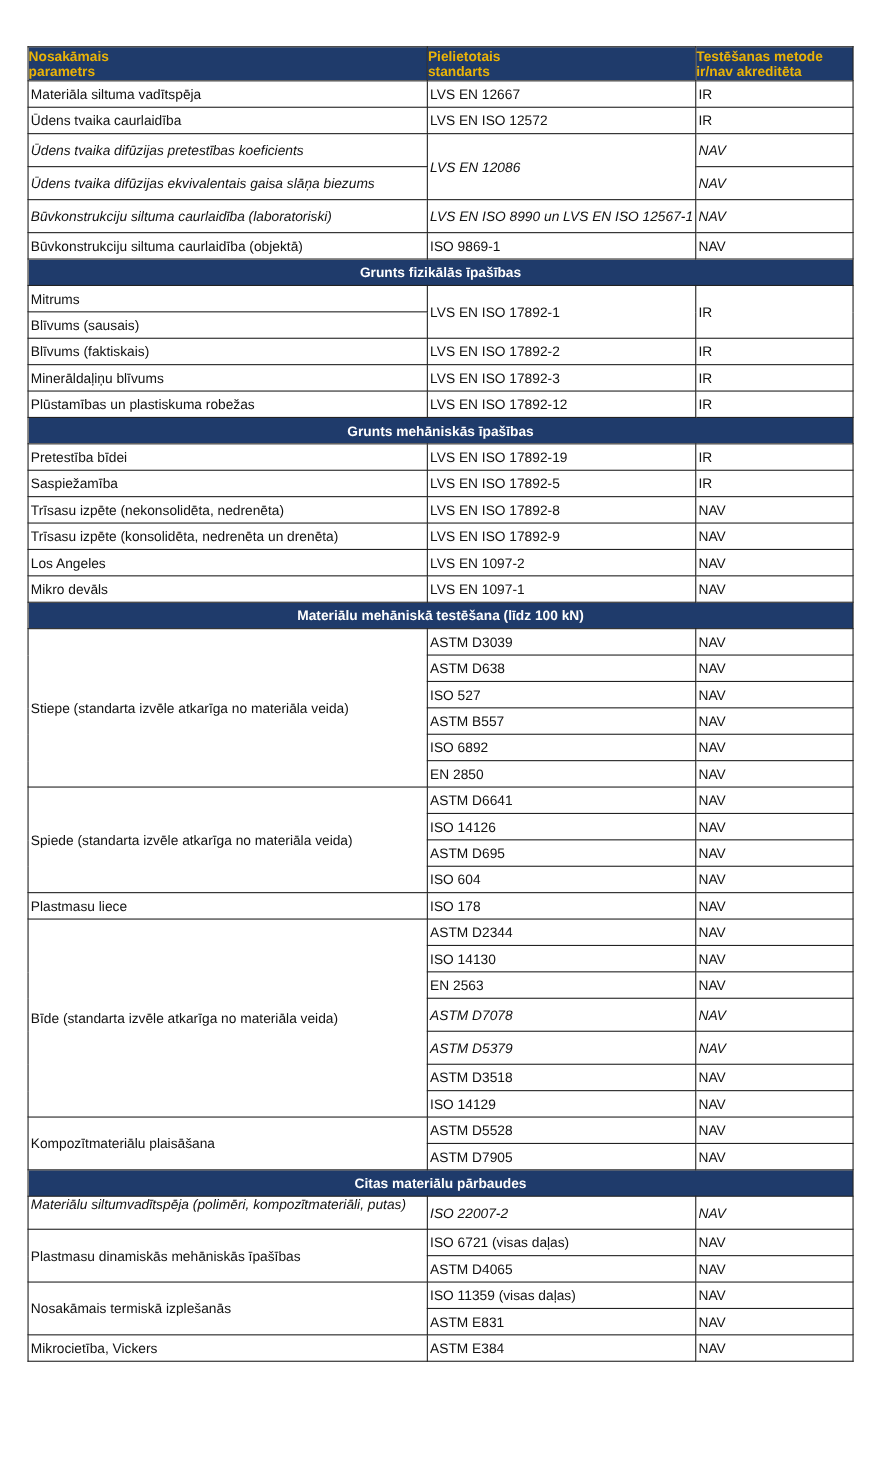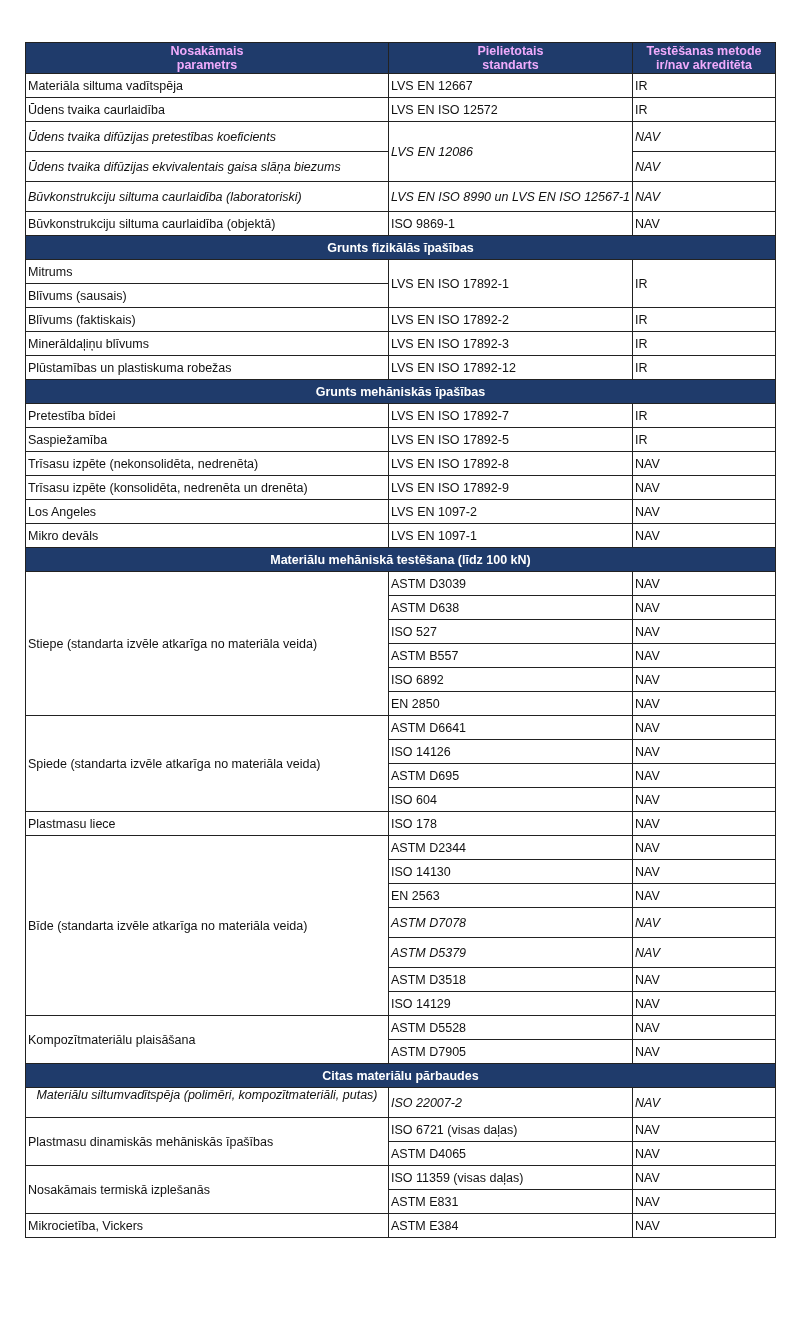--- a/index.html
+++ b/index.html
@@ -1,20 +1,20 @@
 <!DOCTYPE html>
 <html><head>
 <meta charset="utf-8">
 <style>
   html,body{margin:0;padding:0;background:#fff;}
   body{width:800px;height:1333px;position:relative;font-family:"Liberation Sans",sans-serif;color:#111;}
   table{position:absolute;left:25px;top:42px;width:750px;border-collapse:collapse;table-layout:fixed;font-size:12.5px;}
   td,th{border:1px solid #222;padding:0 2px;overflow:hidden;white-space:nowrap;}
   col.c1{width:363px;} col.c2{width:244px;} col.c3{width:143px;}
-  th{background:#1f3b6b;color:#f0abfc;font-weight:bold;font-size:12.5px;line-height:14px;text-align:center;height:30px;padding:0;}
+  th{background:#1f3b6b;color:#eab308;font-weight:bold;font-size:12.5px;line-height:14px;text-align:left;height:30px;padding:0;}
   tr.sec td{background:#1f3b6b;color:#fff;font-weight:bold;text-align:center;height:23px;}
   td.acc{text-align:left;}
   tr.r td{height:23px;}
   tr.t td{height:29px;font-style:italic;}
 </style>
 </head>
 <body>
 
 <table>
   <colgroup>
@@ -85,21 +85,21 @@
       <td>Plūstamības un plastiskuma robežas</td>
       <td>LVS EN ISO 17892-12</td>
       <td class="acc">IR</td>
     </tr>
 
     <tr class="sec">
       <td colspan="3">Grunts mehāniskās īpašības</td>
     </tr>
     <tr class="r">
       <td>Pretestība bīdei</td>
-      <td>LVS EN ISO 17892-7</td>
+      <td>LVS EN ISO 17892-19</td>
       <td class="acc">IR</td>
     </tr>
     <tr class="r">
       <td>Saspiežamība</td>
       <td>LVS EN ISO 17892-5</td>
       <td class="acc">IR</td>
     </tr>
     <tr class="r">
       <td>Trīsasu izpēte (nekonsolidēta, nedrenēta)</td>
       <td>LVS EN ISO 17892-8</td>
@@ -212,21 +212,21 @@
     </tr>
     <tr class="r">
       <td>ASTM D7905</td>
       <td class="acc">NAV</td>
     </tr>
 
     <tr class="sec">
       <td colspan="3">Citas materiālu pārbaudes</td>
     </tr>
     <tr class="t">
-      <td style="vertical-align:top;text-align:center;">Materiālu siltumvadītspēja (polimēri, kompozītmateriāli, putas)</td>
+      <td style="vertical-align:top;">Materiālu siltumvadītspēja (polimēri, kompozītmateriāli, putas)</td>
       <td>ISO 22007-2</td>
       <td class="acc">NAV</td>
     </tr>
     <tr class="r">
       <td rowspan="2">Plastmasu dinamiskās mehāniskās īpašības</td>
       <td>ISO 6721 (visas daļas)</td>
       <td class="acc">NAV</td>
     </tr>
     <tr class="r">
       <td>ASTM D4065</td>

